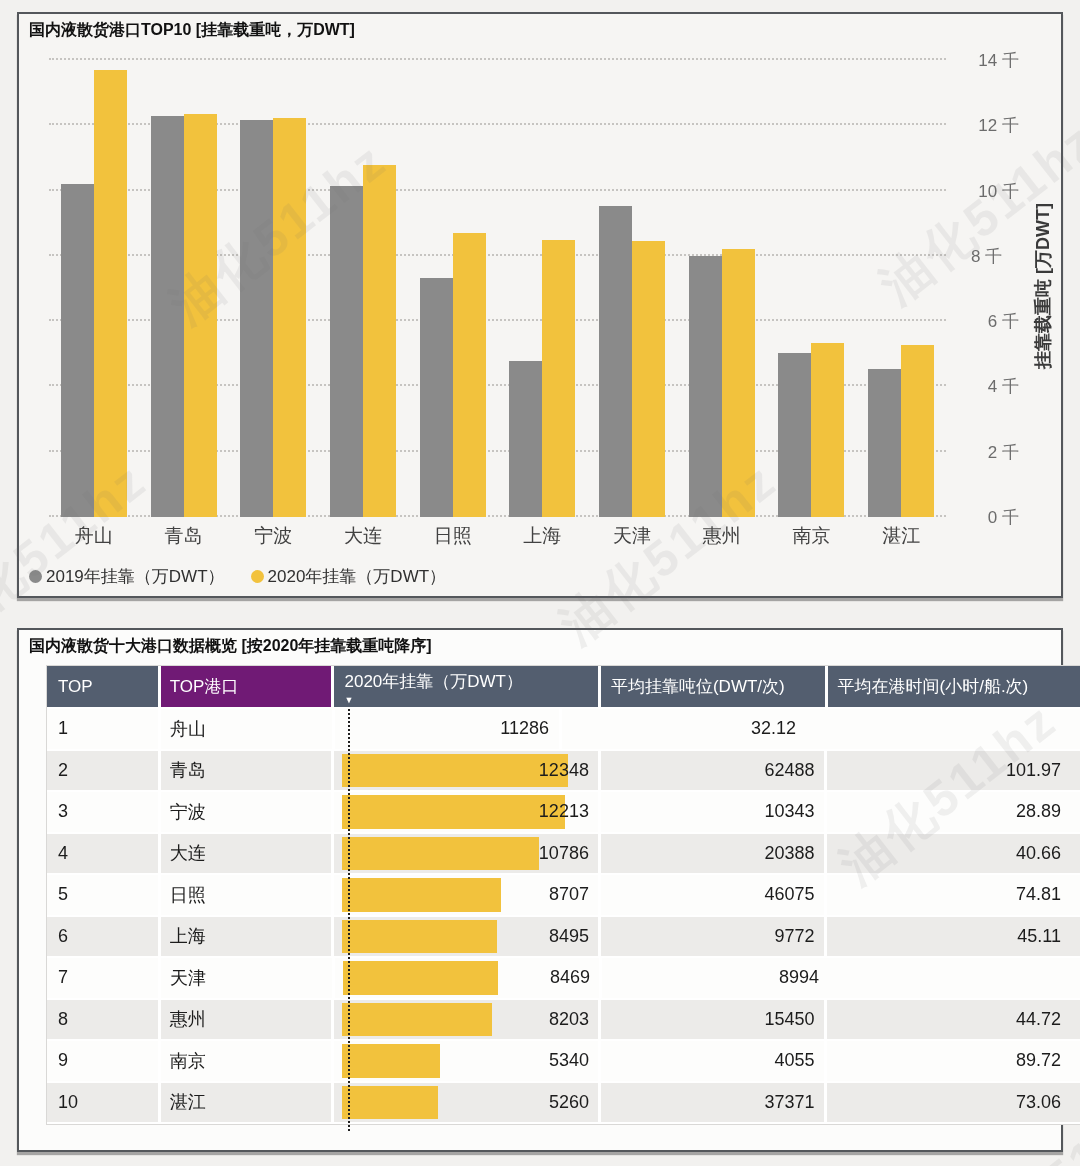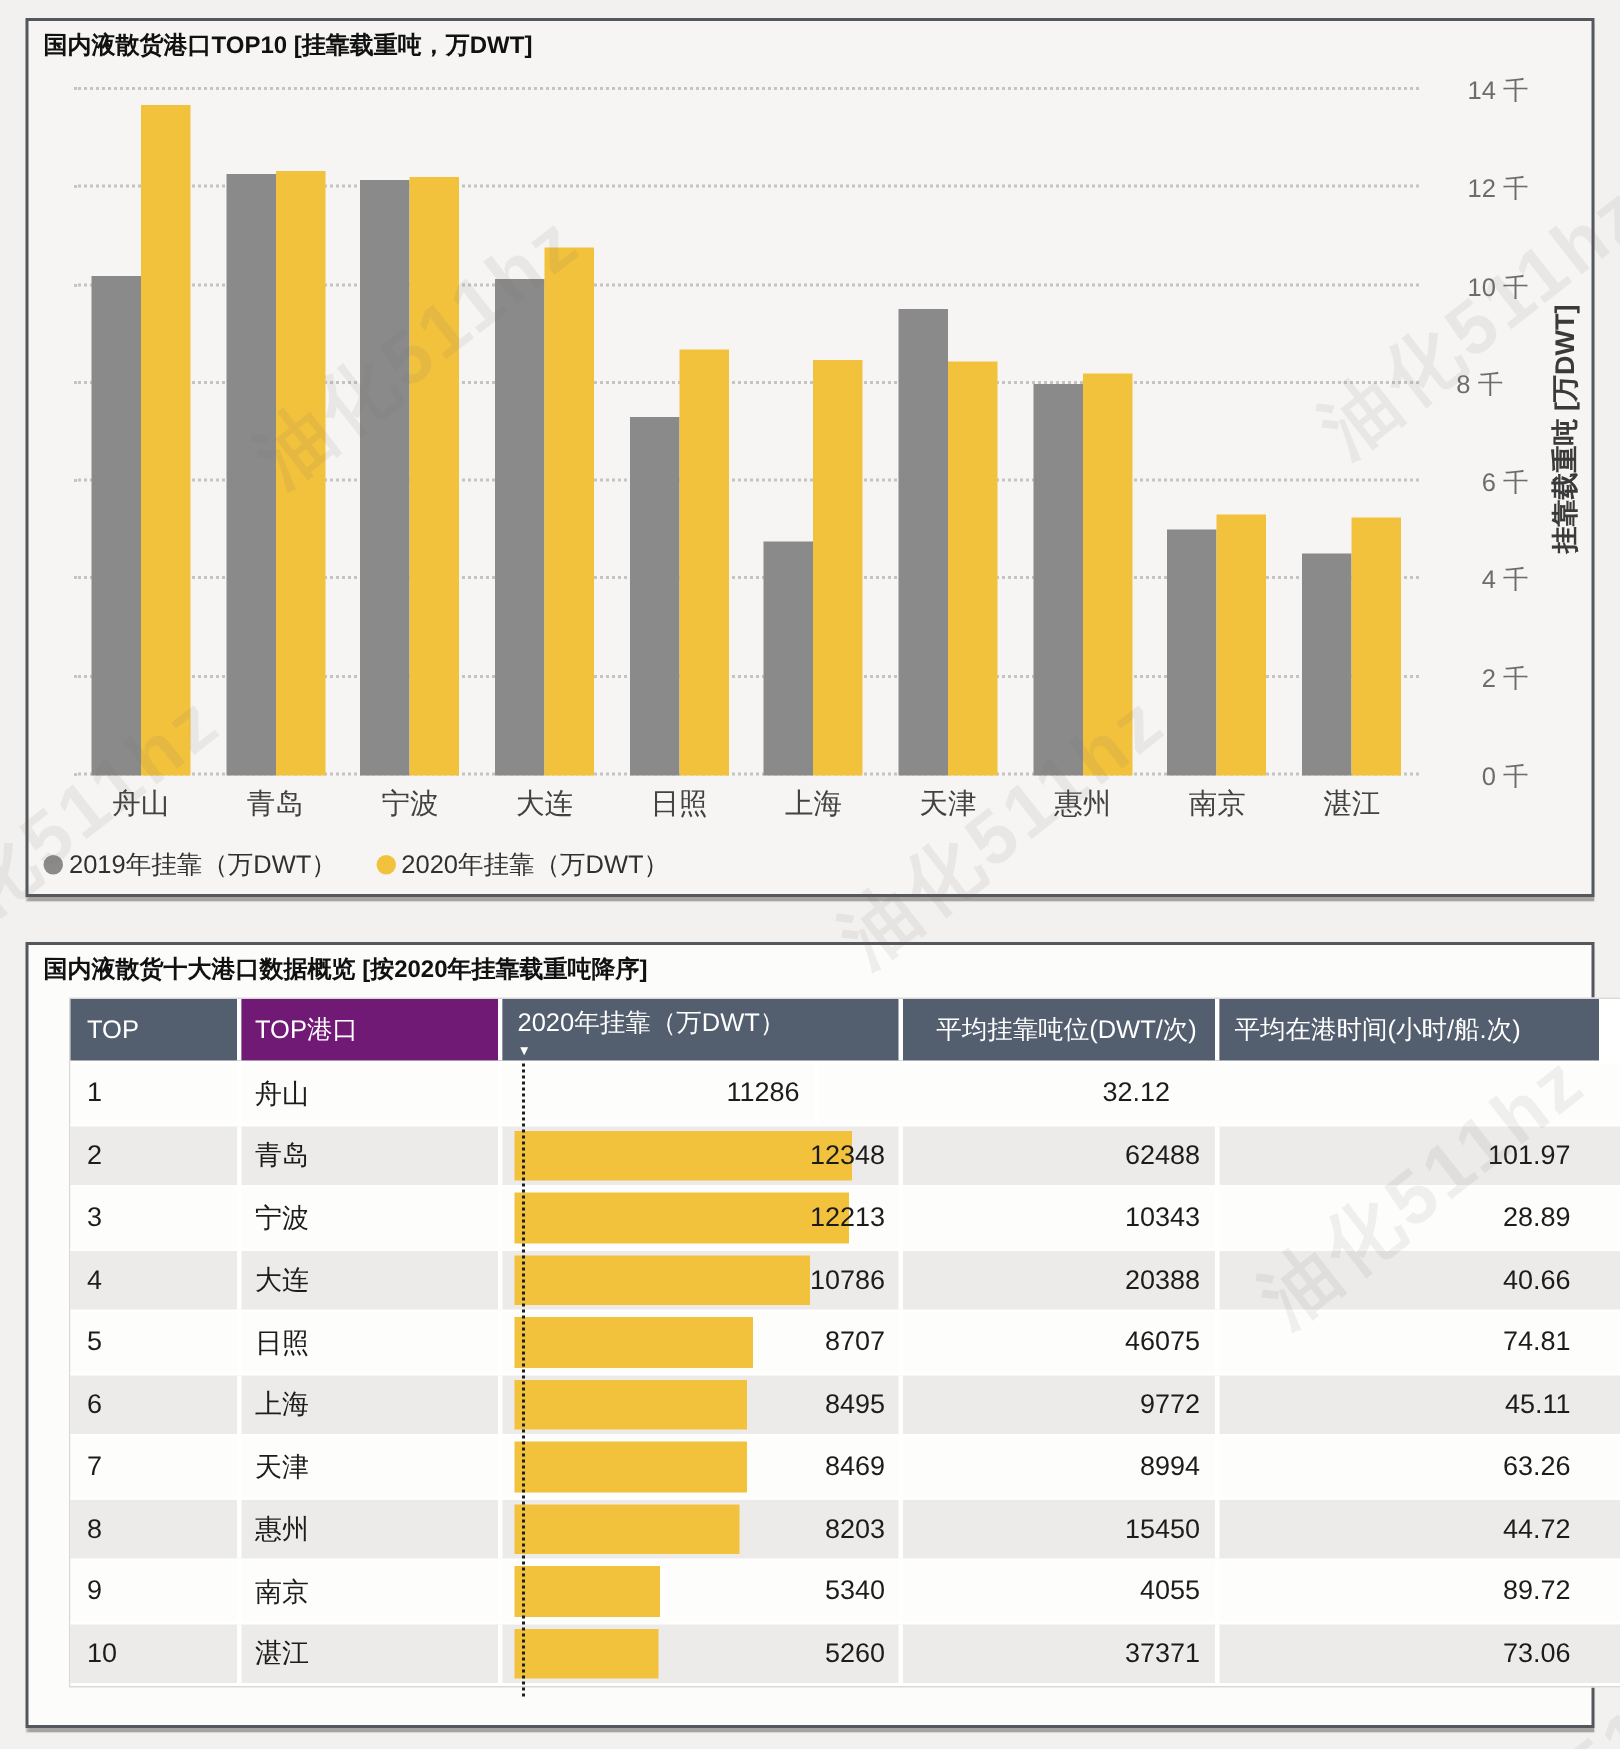--- a/index.html
+++ b/index.html
@@ -52,21 +52,21 @@
   .tr { display:flex; height:41.5px; border-bottom:2px solid #fff; background:#FDFDFC; }
   .tr.alt { background:#ECEBE9; }
   .td {
     display:flex; align-items:center; font-size:18px; color:#1c1c1c;
     border-right:3px solid #fff; position:relative; overflow:hidden;
   }
   .td:last-child { border-right:none; }
   .c1 { width:114px; padding-left:11px; }
   .c2 { width:174px; padding-left:9px; }
   .c3 { width:267px; }
-  .c4 { width:211px;align-items:center; }
+  .c4 { width:227px; }
   .c5 { width:253px; }
   .td.num { justify-content:flex-end; }
   .td.c4 { padding-right:10px; }
   .td.c5 { padding-right:19px; }
   .databar { position:absolute; left:8px; top:3px; bottom:3px; }
   .dval { margin-left:auto; padding-right:9px; position:relative; z-index:1; }
   .axis-dotted { position:absolute; left:301px; top:43px; height:422px; width:0; border-left:2px dotted #1f1f1f; }
   
   .wm {
     position:absolute; font-size:50px; font-weight:700; letter-spacing:3px;
@@ -259,21 +259,20 @@
             <div class="td c5 num">45.11</div>
           </div>
           <div class="tr">
             <div class="td c1">7</div>
             <div class="td c2">天津</div>
             <div class="td c3">
               <div class="databar" style="width: 154.544px; background: rgb(242, 194, 61);"></div>
               <span class="dval">8469</span>
             </div>
             <div class="td c4 num">8994</div>
-            <div class="td c5 num">63.26</div>
           </div>
           <div class="tr alt">
             <div class="td c1">8</div>
             <div class="td c2">惠州</div>
             <div class="td c3">
               <div class="databar" style="width: 149.69px; background: rgb(242, 194, 61);"></div>
               <span class="dval">8203</span>
             </div>
             <div class="td c4 num">15450</div>
             <div class="td c5 num">44.72</div>

